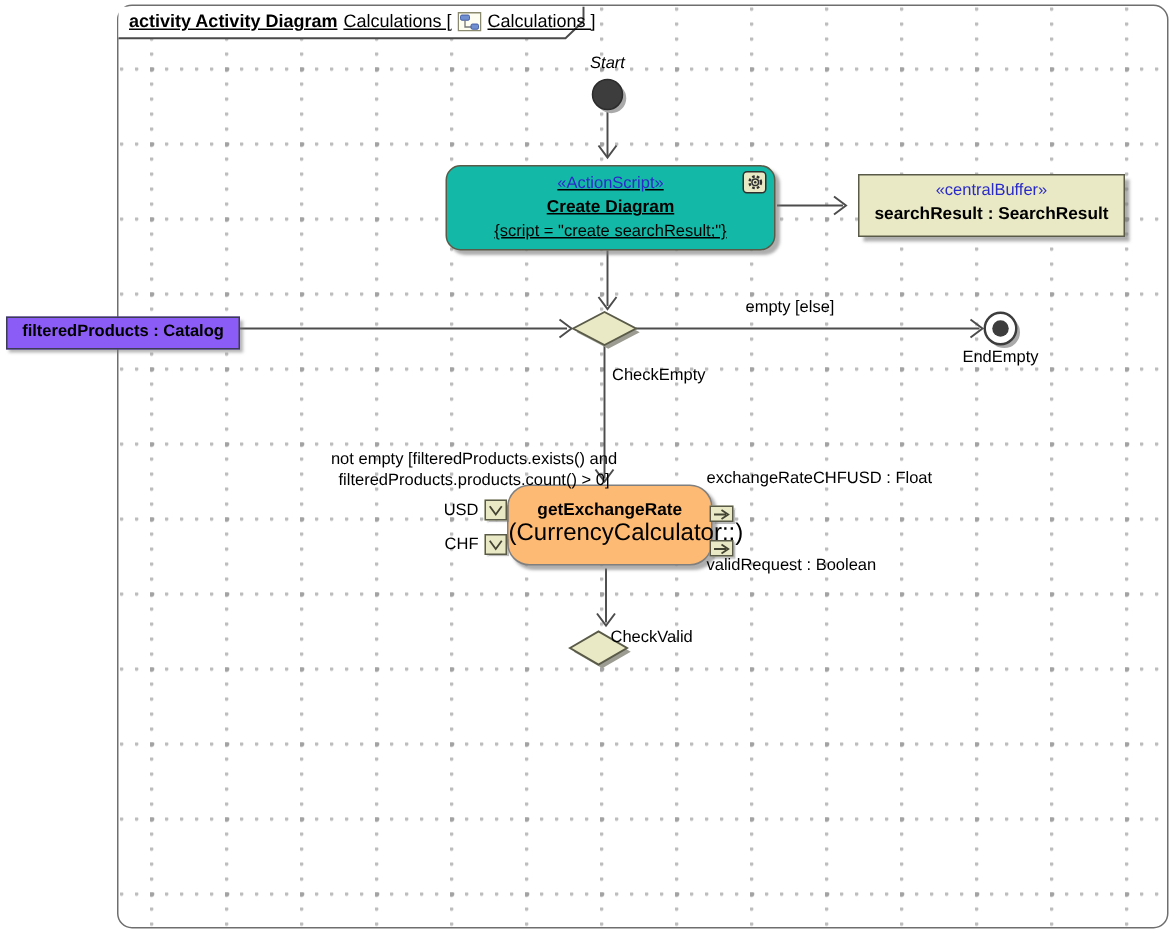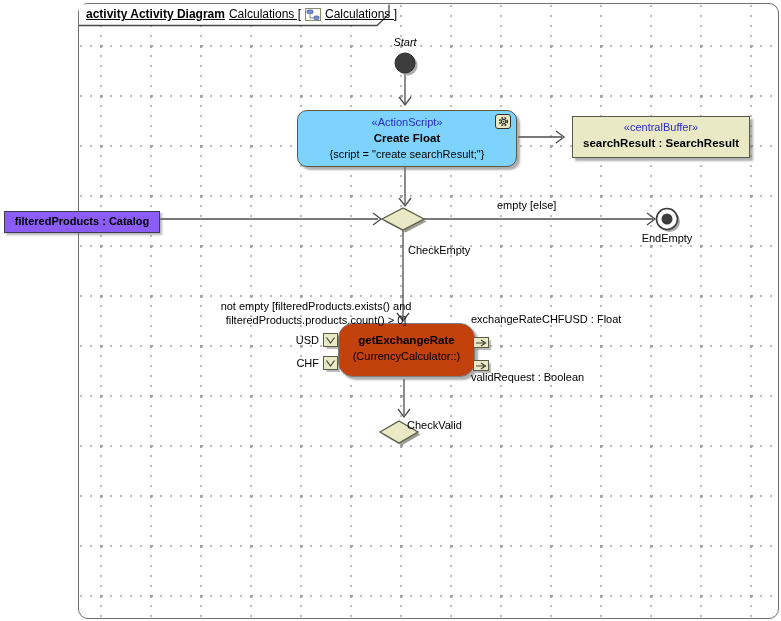--- a/index.html
+++ b/index.html
@@ -33,22 +33,23 @@
   }
   .tab-title .kw { font-weight: bold; }
 
   
   .node {
     position: absolute; z-index: 3; text-align: center;
     box-shadow: 3px 3px 2px rgba(120,120,120,0.6);
   }
   .node-create {
     left: 297px; top: 110px; width: 220px; height: 57px;
-    background: #7dd3fc; border: 1.5px solid #5a5a48; border-radius: 10px;
+    background: #14b8a6; border: 1.5px solid #5a5a48; border-radius: 10px;
     padding-top: 4px;
+    text-decoration: underline;
   }
   .node-create .stereo, .node-buffer .stereo { color: #2a2ac8; font-size: 11px; line-height: 15px; }
   .node-create .nm { font-weight: bold; font-size: 11.5px; line-height: 16px; }
   .node-create .bd { font-size: 11px; line-height: 16px; }
   .gear-box {
     position: absolute; right: 5px; top: 3px; width: 16px; height: 15px;
     border: 1.2px solid #2f2f2f; border-radius: 3px; background: #e9e9c6;
     display: flex; align-items: center; justify-content: center;
   }
   .node-buffer {
@@ -57,25 +58,25 @@
   }
   .node-buffer .nm { font-weight: bold; font-size: 11.5px; line-height: 16px; }
   .node-filtered {
     left: 4px; top: 211px; width: 156px; height: 22px;
     background: #8b5cf6; border: 1.3px solid #3c3c55;
     font-weight: bold; font-size: 11px; line-height: 19px;
     box-shadow: 2px 2px 2px rgba(120,120,120,0.55);
   }
   .node-exchange {
     left: 338px; top: 323px; width: 137px; height: 54px;
-    background: #c2410c; border: 1.5px solid #7f7f7f; border-radius: 15px;
+    background: #fdba74; border: 1.5px solid #7f7f7f; border-radius: 15px;
     padding-top: 8px;
   }
   .node-exchange .nm { font-weight: bold; font-size: 11.5px; line-height: 16px; }
-  .node-exchange .ql { font-size: 11px; line-height: 16px; }
+  .node-exchange .ql { font-size: 16px; line-height: 16px; }
 
   .pin {
     position: absolute; z-index: 4; background: #e9e9c6; border: 1px solid #5a5a48;
     box-shadow: 1.5px 1.5px 1px rgba(120,120,120,0.5);
     display: flex; align-items: center; justify-content: center;
   }
   .pin-in  { width: 15px; height: 14px; }
   .pin-out { width: 16px; height: 11px; }
 </style>
 </head>
@@ -136,21 +137,21 @@
         <rect x="9" y="8" width="5" height="3.5" rx="1" fill="#6f8fd0" stroke="#3a55a0" stroke-width="0.6"></rect>
       </svg>
     </span>
     <span>Calculations ]</span>
   </div>
 
   <div class="lbl center" style="left:355px; top:36px; width:100px;font-style:italic;">Start</div>
 
   <div class="node node-create">
     <div class="stereo">«ActionScript»</div>
-    <div class="nm">Create Float</div>
+    <div class="nm">Create Diagram</div>
     <div class="bd">{script = "create searchResult;"}</div>
     <div class="gear-box">
       <svg width="11" height="11" viewBox="0 0 12 12">
         <circle cx="6" cy="6" r="4.2" fill="none" stroke="#2f2f2f" stroke-width="1.7" stroke-dasharray="1.9 1.5"></circle>
         <circle cx="6" cy="6" r="2.4" fill="none" stroke="#2f2f2f" stroke-width="1.1"></circle>
         <circle cx="6" cy="6" r="0.9" fill="#2f2f2f"></circle>
       </svg>
     </div>
   </div>
 

